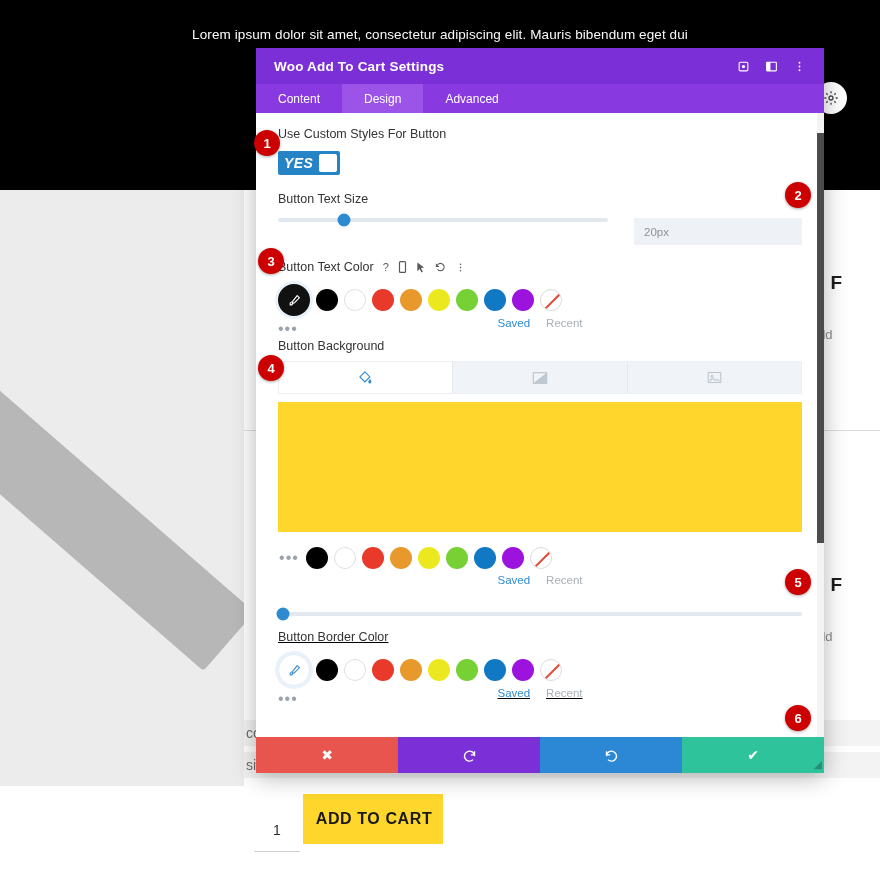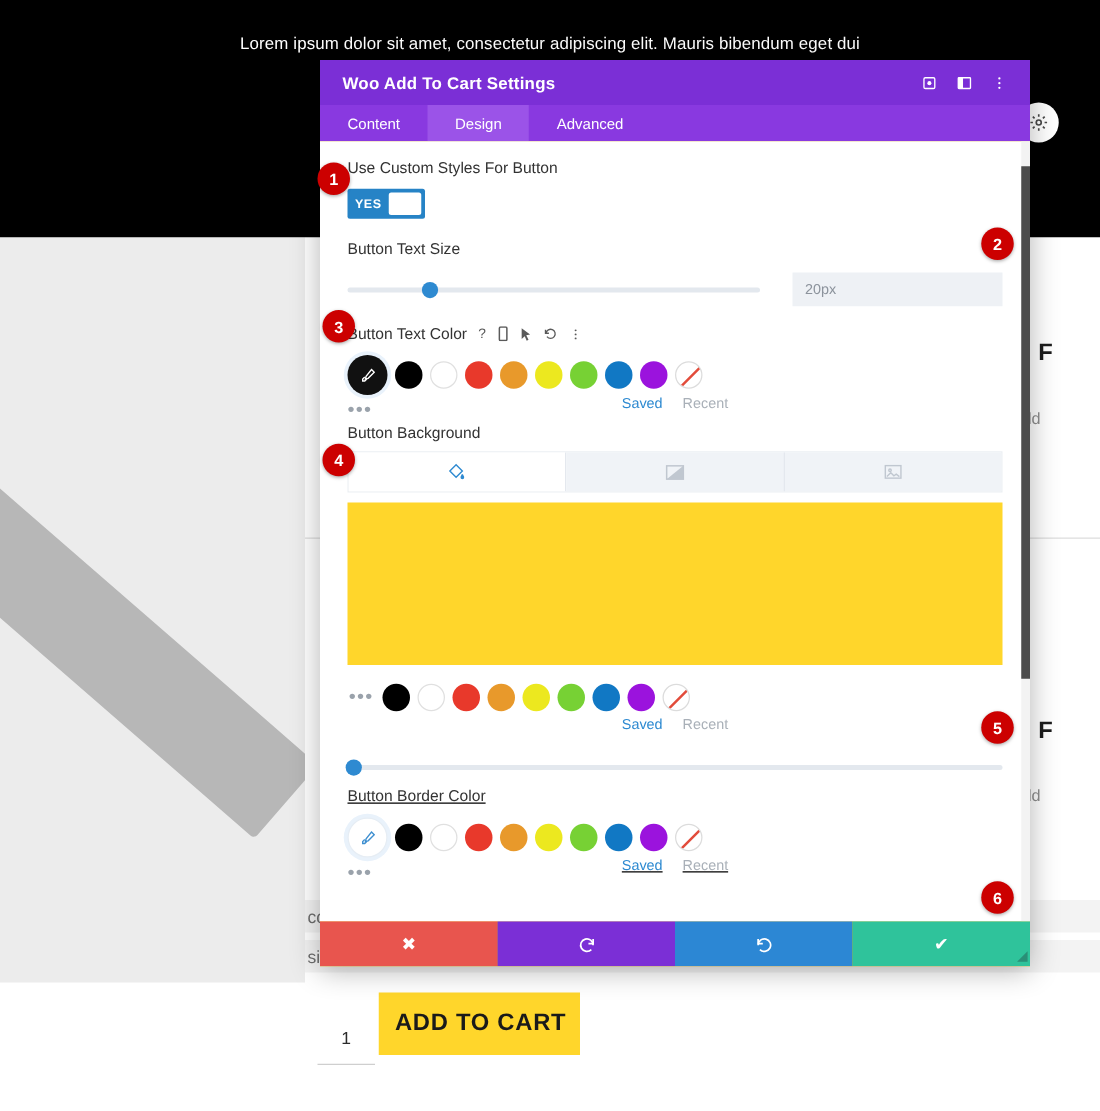--- a/index.html
+++ b/index.html
@@ -83,26 +83,26 @@
   }
   .qty-box {
     position: absolute; left: 10px; top: 22px;
     width: 46px; height: 44px;
     border-bottom: 1px solid #cfcfcf;
     display: flex; align-items: center; justify-content: center;
     font-size: 14px; color: #2b2b2b;
   }
   .add-to-cart-btn {
     position: absolute; left: 59px; top: 8px;
-    width: 161px; height: 50px;
+    width: 140px; height: 50px;
     background: #ffd62b;
     color: #1a1a1a;
     border: none;
     font-family: "Liberation Sans", sans-serif;
-    font-size: 19px; font-weight: 700; letter-spacing: .6px;
+    font-size: 16px; font-weight: 700; letter-spacing: .6px;
     display: flex; align-items: center; justify-content: center;
     cursor: pointer;
     padding-left: 8px;
   }
 
   
   .modal {
     position: absolute; left: 256px; top: 48px;
     width: 568px; height: 725px;
     background: #eab308;
@@ -165,31 +165,31 @@
   
   .toggle {
     margin-top: 10px;
     width: 62px; height: 24px;
     background: #2683c6;
     display: flex; align-items: center;
     border-radius: 2px;
     cursor: pointer;
   }
   .toggle-txt {
-    color: #ffffff; font-size: 10px; font-weight: 700;
-    padding: 0 6px; letter-spacing: .4px;
+    color: #ffffff; font-size: 14px; font-weight: 700;
+    padding: 0 6px; letter-spacing: .4px; font-style: italic;
   }
   .toggle-knob {
     width: 30px; height: 18px; background: #ffffff;
     border-radius: 2px; margin-right: 3px;
   }
 
   
   .slider-row {
-    display: flex; align-items: center; gap: 26px;
+    display: flex; gap: 26px;
     margin-top: 12px;
   }
   .slider {
     position: relative;
     flex: 1 1 auto; height: 4px;
     background: #e3e8ee; border-radius: 2px;
   }
   .slider-knob {
     position: absolute; top: 50%; transform: translate(-50%,-50%);
     width: 13px; height: 13px; border-radius: 50%;

